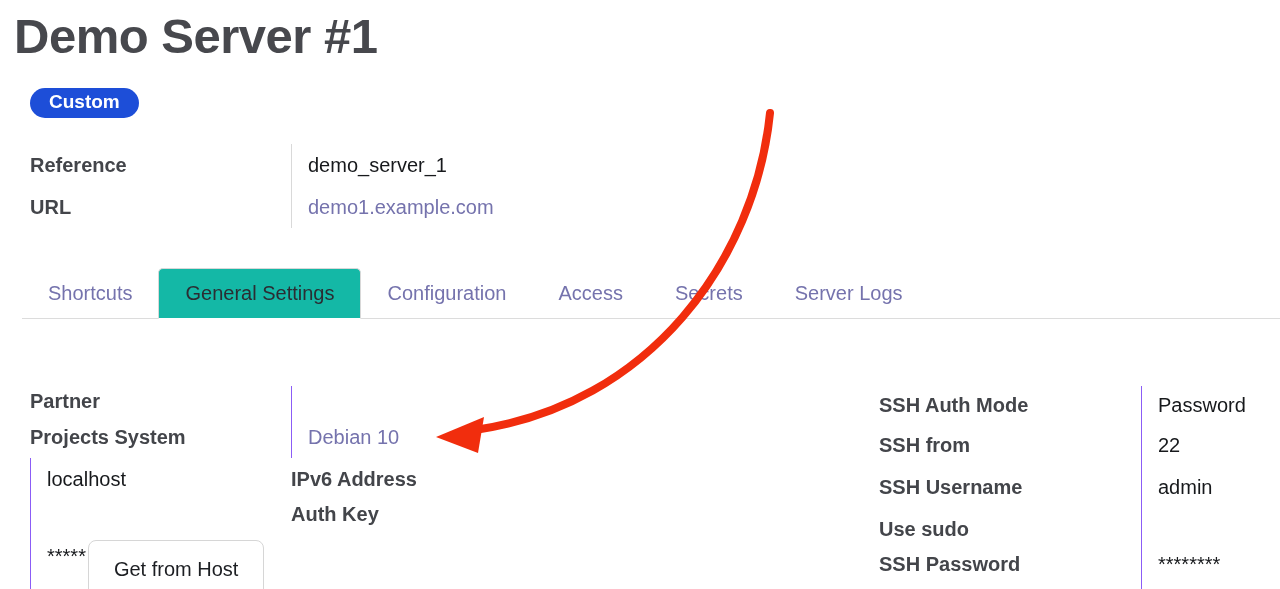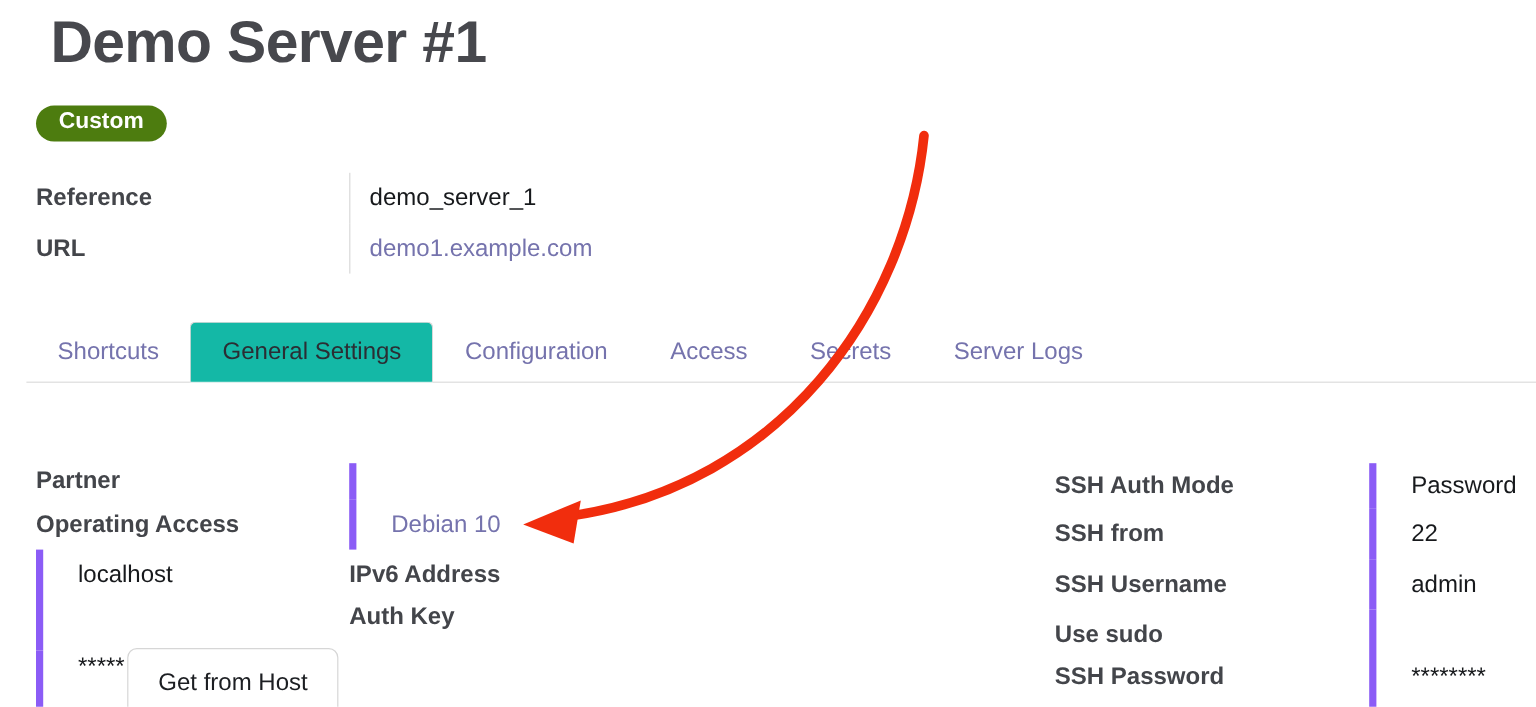--- a/index.html
+++ b/index.html
@@ -6,28 +6,28 @@
   html,body { width:1280px; height:589px; }
   body {
     position:relative;
     background:#ffffff;
     overflow:hidden;
     font-family:"Liberation Sans","DejaVu Sans",sans-serif;
     color:#17191c;
   }
 
   .page-title {
-    position:absolute; left:42px; top:8px;
+    position:absolute; left:14px; top:8px;
     font-size:49px; font-weight:700; color:#47484d;
     letter-spacing:-0.5px;
   }
 
   .badge {
     position:absolute; left:30px; top:88px;
-    background:#4d7c0f; color:#ffffff;
+    background:#1d4ed8; color:#ffffff;
     font-size:19px; font-weight:700;
     padding:3px 19px 5px 19px;
     border-radius:17px;
     display:inline-block;
   }
 
   
   .info-grid {
     position:absolute; left:30px; top:144px;
     display:grid; grid-template-columns:261px 420px;
@@ -77,21 +77,21 @@
     display:grid; grid-template-columns:262px 139px;
     grid-template-rows:38px 42px 42px 42px 140px;
   }
   .f-label {
     display:flex; align-items:center;
     font-size:20px; font-weight:700; color:#43454a;
   }
   .f-value {
     display:flex; align-items:center;
     font-size:20px; color:#17191c;
-    border-left:6px solid #8b5cf6; padding-left:29px;
+    border-left:1px solid #8b5cf6; padding-left:16px;
   }
   .row-top { align-items:flex-start; }
   .row-top .line { line-height:28px; }
 
   .hostkey-cell { align-items:flex-start; }
   .stars { line-height:28px; white-space:nowrap; }
 
   .btn {
     background:#ffffff;
     border:1px solid #d6d6d6;
@@ -132,21 +132,21 @@
   <div class="tab">Configuration</div>
   <div class="tab">Access</div>
   <div class="tab">Secrets</div>
   <div class="tab">Server Logs</div>
 </div>
 
 <div class="fields-grid-left">
   <div class="f-label">Partner</div>
   <div class="f-value"></div>
 
-  <div class="f-label">Operating Access</div>
+  <div class="f-label">Projects System</div>
   <div class="f-value">
       <a class="link">Debian 10</a>
     </div>
 
   <div class="f-value">localhost</div>
 
   <div class="f-label">IPv6 Address</div>
   <div class="f-value"></div>
 
   <div class="f-label row-top">

